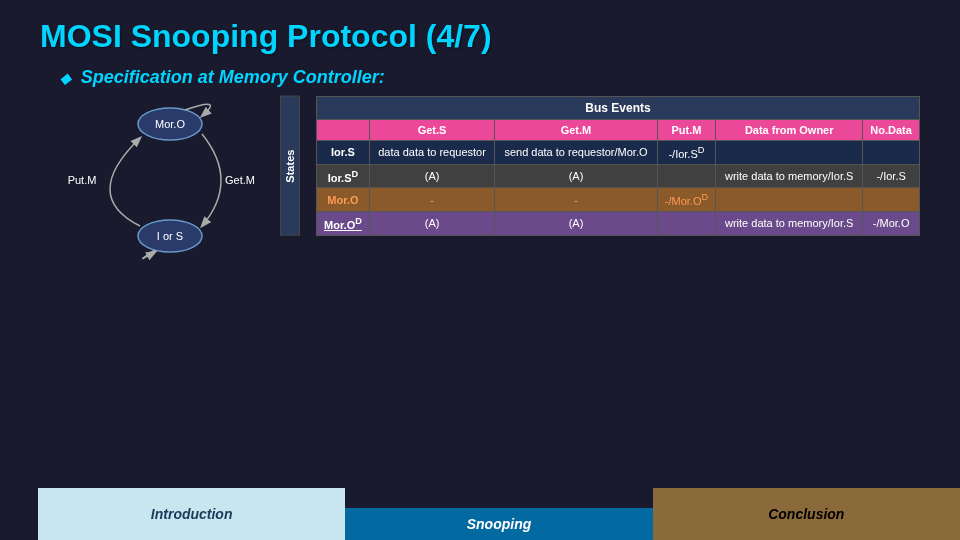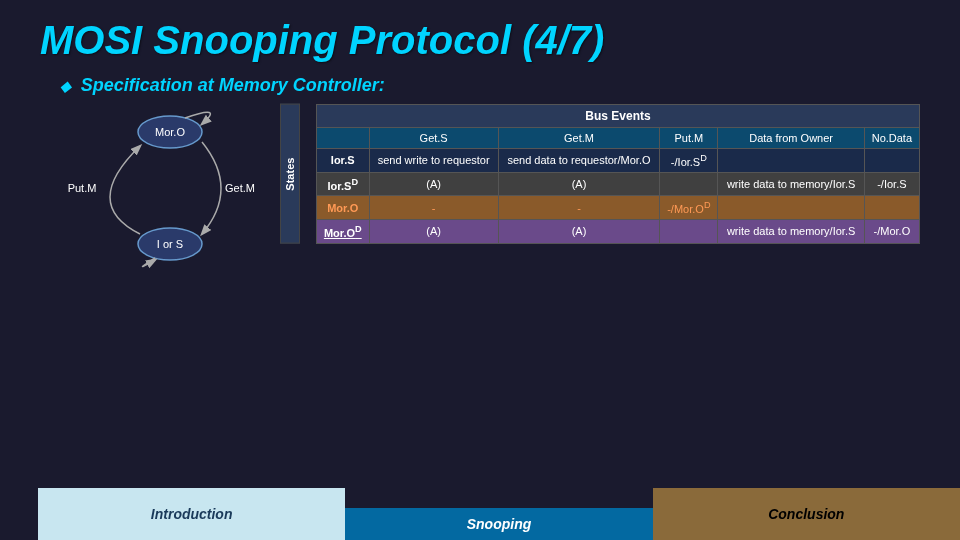--- a/index.html
+++ b/index.html
@@ -15,24 +15,23 @@
     .slide {
       width: 960px;
       height: 540px;
       background: #1a1a2e;
       color: white;
       position: relative;
     }
 
     .title {
       color: #00d4ff;
-      font-size: 40px;
+      font-size: 32px;
       font-weight: bold;
       padding: 18px 60px 8px 40px;
-      font-style: italic;
       text-shadow: 1px 1px 2px rgba(0,0,0,0.5);
     }
 
     .subtitle {
       color: #00d4ff;
       font-size: 18px;
       font-weight: bold;
       font-style: italic;
       padding: 4px 20px 8px 60px;
       display: flex;
@@ -102,22 +101,22 @@
     }
 
     .header-bus-events {
       background: #2a3a5a;
       font-weight: bold;
       font-size: 12px;
       color: white;
     }
 
     .header-row th {
-      background: #0c4a6e;
-      font-weight: normal;
+      background: #ec4899;
+      font-weight: bold;
       color: white;
     }
 
     .row-iors td { background: #1a2a4a; }
     .row-iorsp td { background: #404040; }
     .row-moro td { background: #8a5a2a; color: #ff9955; }
     .row-morop td { background: #6a4a8a; }
 
     .row-iors td:first-child { color: white; font-weight: bold; }
     .row-iorsp td:first-child { color: white; font-weight: bold; }
@@ -219,21 +218,21 @@
               <th>Get.S</th>
               <th>Get.M</th>
               <th>Put.M</th>
               <th>Data from Owner</th>
               <th>No.Data</th>
             </tr>
           </thead>
           <tbody>
             <tr class="row-iors">
               <td>Ior.S</td>
-              <td>send write to requestor</td>
+              <td>data data to requestor</td>
               <td>send data to requestor/Mor.O</td>
               <td>-/Ior.S<sup>D</sup></td>
               <td></td>
               <td></td>
             </tr>
             <tr class="row-iorsp">
               <td>Ior.S<sup>D</sup></td>
               <td>(A)</td>
               <td>(A)</td>
               <td></td>

